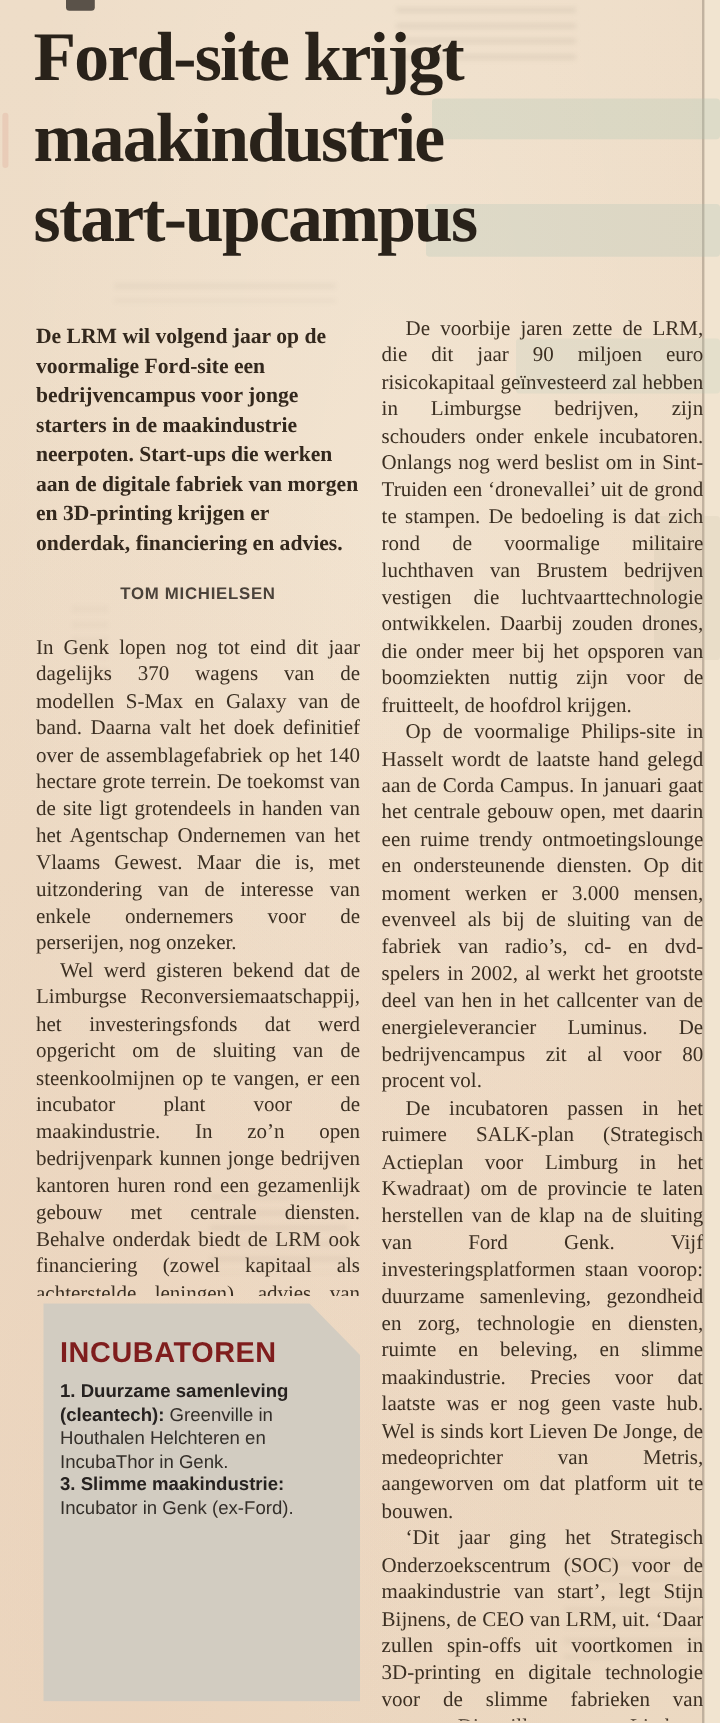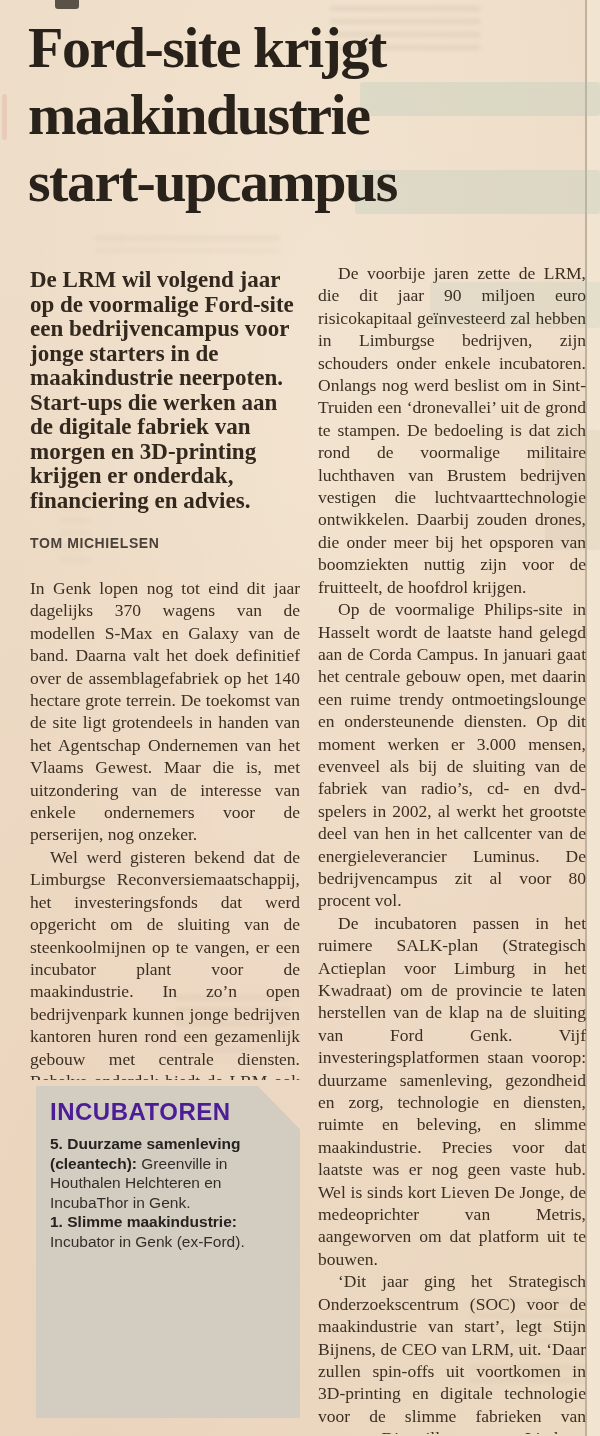--- a/index.html
+++ b/index.html
@@ -16,37 +16,37 @@
 
   
   .headline { position:absolute; left:28px; top:14px; width:560px; color:#29221a;
     font-family:"Liberation Serif", serif; font-weight:700; font-size:58px;
     line-height:67px; letter-spacing:-1.5px; }
 
   
   .left-col  { position:absolute; left:30px;  top:268px; width:270px; height:812px; overflow:hidden; }
   .right-col { position:absolute; left:318px; top:262px; width:268px; height:1172px; overflow:hidden;font-family:Liberation Serif, serif; }
 
-  .intro { font-weight:700; font-size:23px; line-height:24.5px; color:#33281d; margin:0 0 22px 0; }
+  .intro { font-weight:700; font-size:18px; line-height:24.5px; color:#33281d; margin:0 0 22px 0; }
   .byline { font-family:"Liberation Sans", sans-serif; font-weight:700; font-size:14px;
-    line-height:16px; letter-spacing:0.6px; color:#4a423a; margin:0 0 26px 0; }
+    line-height:16px; letter-spacing:0.6px; color:#4a423a; margin:0 0 26px 0;text-align:center; }
 
   .body-text p, .right-col p {
     font-size:17.5px; line-height:22.4px; color:#3b2f22;
     text-align:justify; margin:0; }
   .body-text p + p { text-indent:20px; }
   .right-col p { text-indent:20px; }
 
   
   .incubator-box { position:absolute; left:36px; top:1086px; width:264px; height:332px;
     background:#d2ccc1; box-sizing:border-box; padding:12px 13px 10px 14px;
     clip-path:polygon(0 0, 84% 0, 100% 13%, 100% 100%, 0 100%);
     font-family:"Liberation Sans", sans-serif; }
   .incubator-title { font-weight:700; font-size:24px; line-height:27px;
-    letter-spacing:0.5px; color:#4c1d95; margin:0 0 9px 0; }
+    letter-spacing:0.5px; color:#7f1d1d; margin:16px 0 9px 0; }
   .incubator-list .incubator-item { font-size:15.5px; line-height:19.6px; color:#332e29; }
   .incubator-list .incubator-item b { font-weight:700; color:#262220; }
 
   
   .column-rule { position:absolute; left:585px; top:0; width:2px; height:1436px;
     background:#b2a391; opacity:.75; }
   .edge-strip { position:absolute; left:587px; top:0; width:13px; height:1436px;
     background:#f1e4d0; }
   .corner-mark { position:absolute; left:55px; top:0; width:24px; height:9px;
     background:#403a32; border-radius:0 0 3px 3px; opacity:.85; }
@@ -105,18 +105,18 @@
   <div class="right-col">
       <p>De voorbije jaren zette de LRM, die dit jaar 90 miljoen euro risicokapitaal geïnvesteerd zal hebben in Limburgse bedrijven, zijn schouders onder enkele incubatoren. Onlangs nog werd beslist om in Sint-Truiden een ‘dronevallei’ uit de grond te stampen. De bedoeling is dat zich rond de voormalige militaire luchthaven van Brustem bedrijven vestigen die luchtvaarttechnologie ontwikkelen. Daarbij zouden drones, die onder meer bij het opsporen van boomziekten nuttig zijn voor de fruitteelt, de hoofdrol krijgen.</p>
       <p>Op de voormalige Philips-site in Hasselt wordt de laatste hand gelegd aan de Corda Campus. In januari gaat het centrale gebouw open, met daarin een ruime trendy ontmoetingslounge en ondersteunende diensten. Op dit moment werken er 3.000 mensen, evenveel als bij de sluiting van de fabriek van radio’s, cd- en dvd-spelers in 2002, al werkt het grootste deel van hen in het callcenter van de energieleverancier Luminus. De bedrijvencampus zit al voor 80 procent vol.</p>
       <p>De incubatoren passen in het ruimere SALK-plan (Strategisch Actieplan voor Limburg in het Kwadraat) om de provincie te laten herstellen van de klap na de sluiting van Ford Genk. Vijf investeringsplatformen staan voorop: duurzame samenleving, gezondheid en zorg, technologie en diensten, ruimte en beleving, en slimme maakindustrie. Precies voor dat laatste was er nog geen vaste hub. Wel is sinds kort Lieven De Jonge, de medeoprichter van Metris, aangeworven om dat platform uit te bouwen.</p>
       <p>‘Dit jaar ging het Strategisch Onderzoekscentrum (SOC) voor de maakindustrie van start’, legt Stijn Bijnens, de CEO van LRM, uit. ‘Daar zullen spin-offs uit voortkomen in 3D-printing en digitale technologie voor de slimme fabrieken van morgen. Die willen we naar Limburg lokken met huisvesting en risicokapitaal.’ Heel concreet is het project nog niet: er is nog geen budget, net zomin als huurders. Begin 2015 wil de LRM de eerste plannen uit de doeken doen.</p>
     </div>
 
   <div class="incubator-box">
     <div class="incubator-title">INCUBATOREN</div>
     <div class="incubator-list">
-        <div class="incubator-item"><b>5. Duurzame samenleving (cleantech):</b> Greenville in Houthalen Helchteren en IncubaThor in Genk.</div>
-        <div class="incubator-item"><b>1. Slimme maakindustrie:</b> Incubator in Genk (ex-Ford).</div>
+        <div class="incubator-item"><b>1. Duurzame samenleving (cleantech):</b> Greenville in Houthalen Helchteren en IncubaThor in Genk.</div>
+        <div class="incubator-item"><b>3. Slimme maakindustrie:</b> Incubator in Genk (ex-Ford).</div>
       </div>
   </div>
 
 </div>
 
 </body></html>

